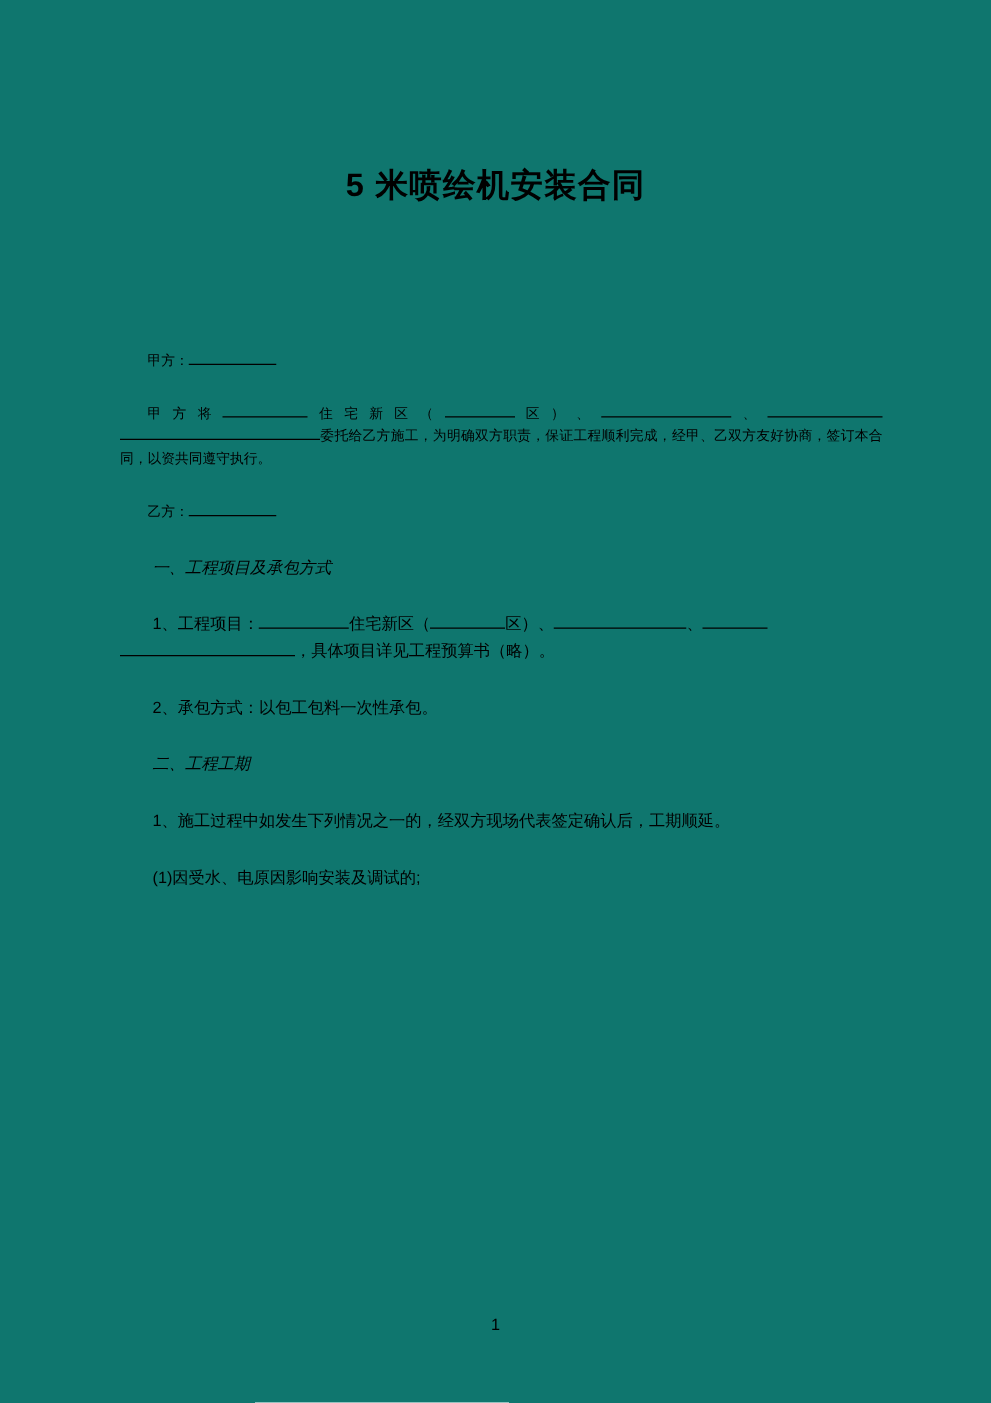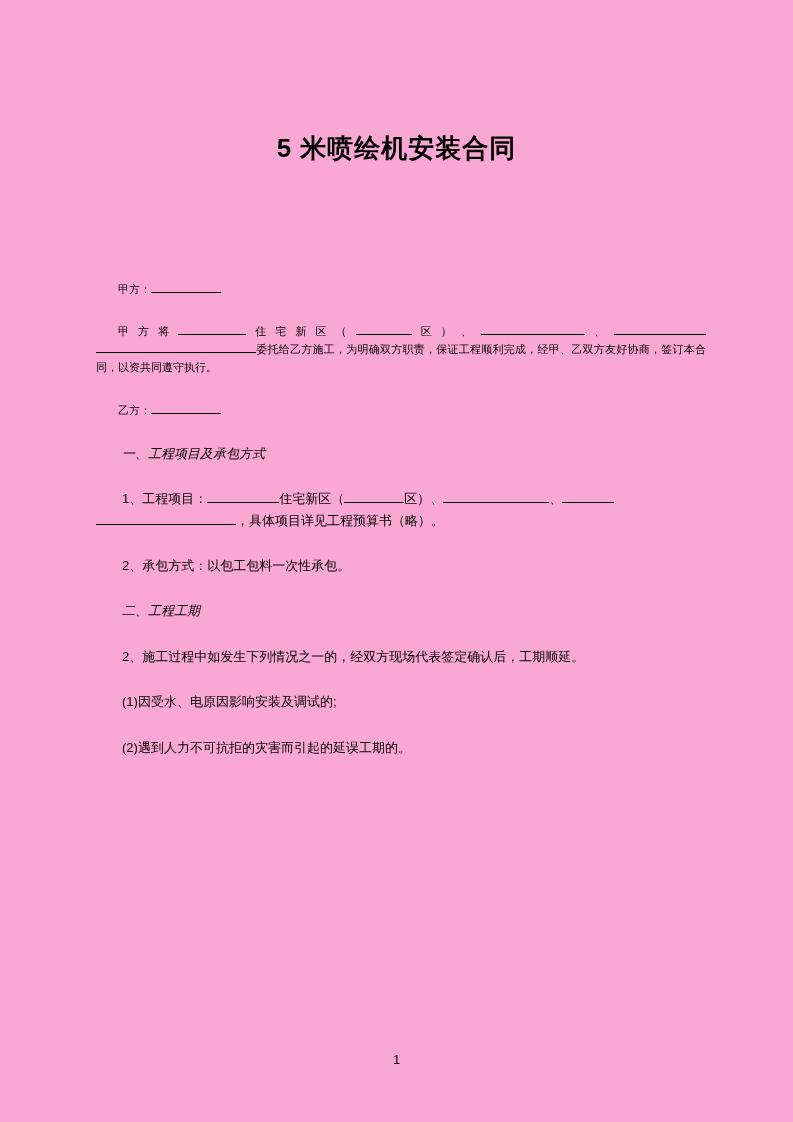--- a/index.html
+++ b/index.html
@@ -8,21 +8,21 @@
     background: #ffffff;
   }
   body {
     font-family: "Liberation Sans", sans-serif;
     color: #000000;
   }
   .page {
     position: relative;
     width: 793px;
     height: 1122px;
-    background: #f9a8d4;
+    background: #0f766e;
     box-sizing: border-box;
     overflow: hidden;
   }
   .doc-title {
     position: absolute;
     left: 0;
     top: 130px;
     width: 793px;
     text-align: center;
     font-size: 26px;
@@ -99,23 +99,22 @@
     <p class="item">
       <span>1、工程项目：</span><span class="blank" style="width:72px"></span><span>住宅新区（</span><span class="blank" style="width:60px"></span><span>区）、</span><span class="blank" style="width:106px"></span><span>、</span><span class="blank" style="width:52px"></span><span class="blank" style="width:140px"></span><span>，具体项目详见工程预算书（略）。</span>
     </p>
 
     <p class="item">2、承包方式：以包工包料一次性承包。</p>
 
 
     <p class="heading">二、工程工期</p>
 
 
-    <p class="item">2、施工过程中如发生下列情况之一的，经双方现场代表签定确认后，工期顺延。</p>
+    <p class="item">1、施工过程中如发生下列情况之一的，经双方现场代表签定确认后，工期顺延。</p>
 
     <p class="item">(1)因受水、电原因影响安装及调试的;</p>
 
-    <p class="item">(2)遇到人力不可抗拒的灾害而引起的延误工期的。</p>
 
   </div>
 
   <div class="page-number">1</div>
 
 </div>
 
 </body></html>

